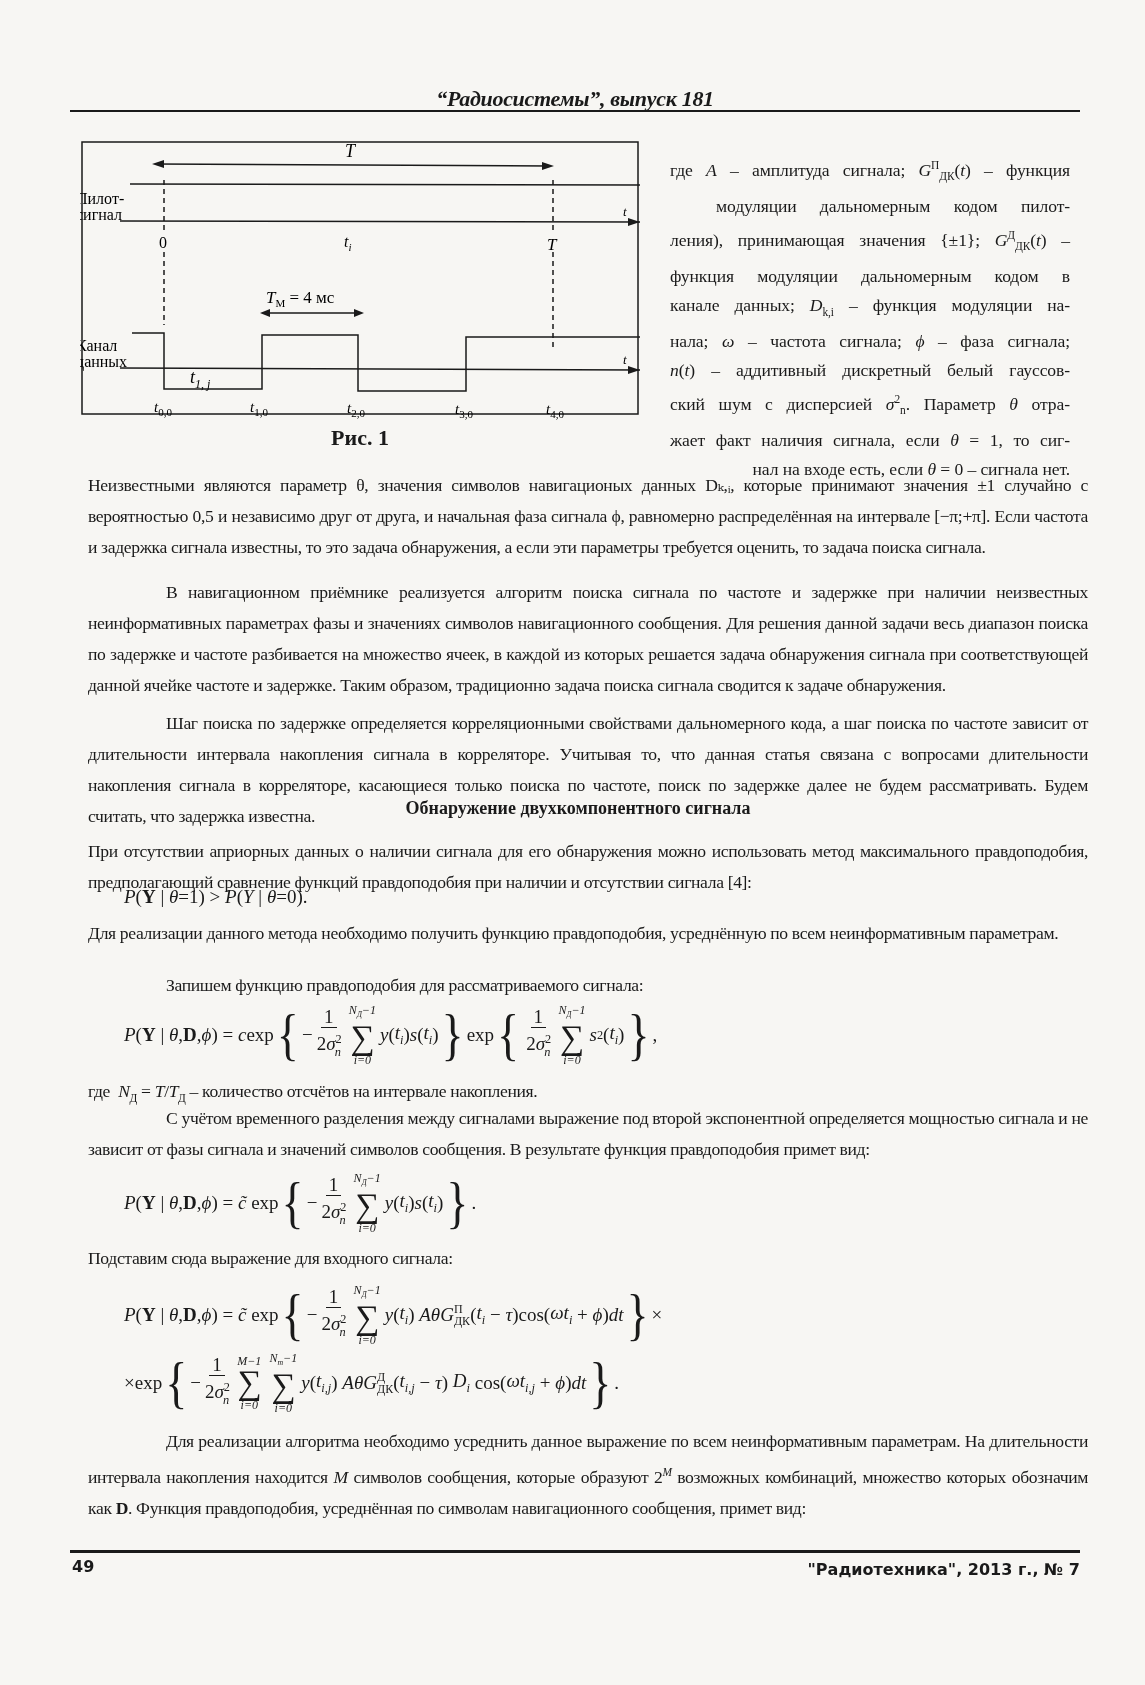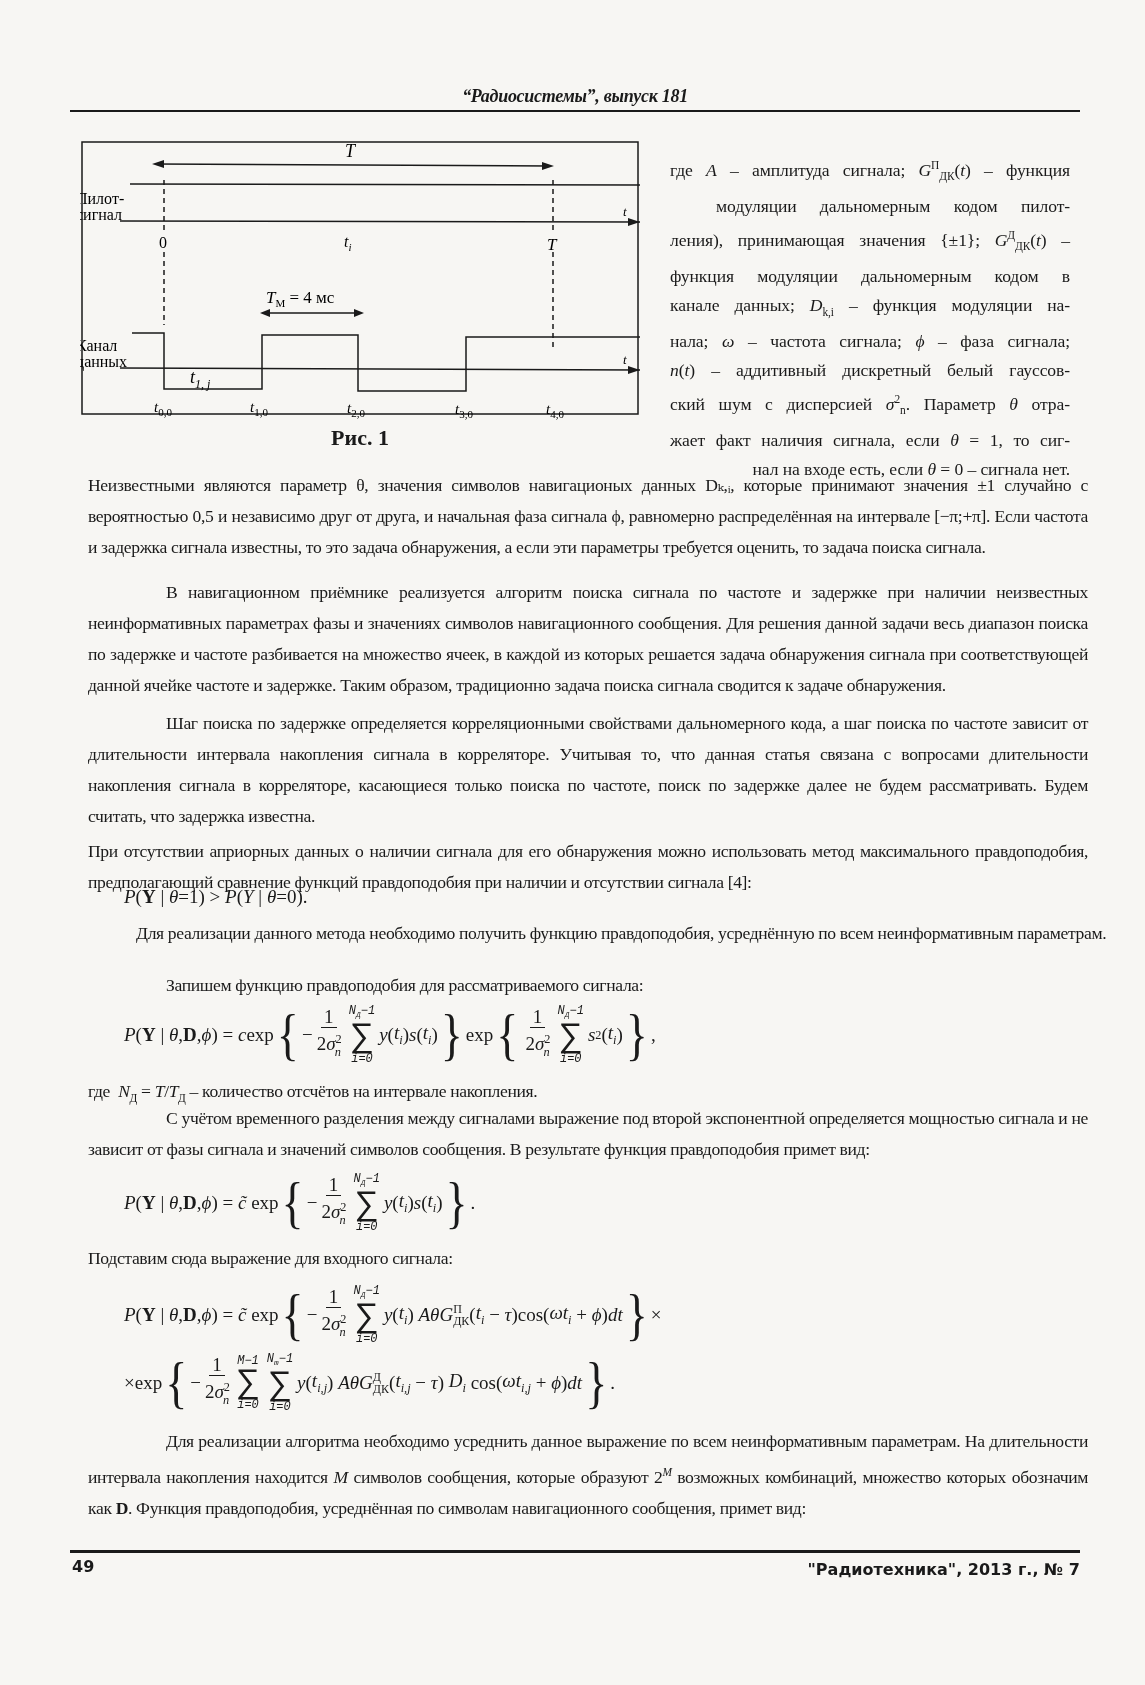--- a/index.html
+++ b/index.html
@@ -7,21 +7,21 @@
     width: 1145px; height: 1685px;
     background: #f7f6f3;
     font-family: "Liberation Serif", "DejaVu Serif", serif;
     color: #1a1a1a;
     position: relative;
     overflow: hidden;
   }
   .page { position: absolute; left: 0; top: 0; width: 1145px; height: 1685px; }
   .running-head {
     position: absolute; left: 70px; top: 86px; width: 1010px;
-    text-align: center; font-style: italic; font-weight: bold; font-size: 18px;
+    text-align: center; font-style: italic; font-weight: bold; font-size: 22px;
     letter-spacing: -0.3px;
   }
   .head-rule { position: absolute; left: 70px; top: 110px; width: 1010px; height: 2px; background: #1a1a1a; }
   .figure-box {
     position: absolute; left: 80px; top: 140px; width: 560px; height: 280px;
   }
   .figure-caption {
     position: absolute; left: 80px; top: 425px; width: 560px; text-align: center;
     font-weight: bold; font-size: 22px;
   }
@@ -42,21 +42,21 @@
   }
   .eq {
     position: absolute; font-size: 19px; font-style: italic; white-space: nowrap;
     display: flex; align-items: center;
   }
   .eq .up { font-style: normal; }
   .eq .bold { font-weight: bold; font-style: normal; }
   .frac { display: inline-flex; flex-direction: column; align-items: center; margin: 0 4px; font-style: normal; }
   .frac .num { border-bottom: 1px solid #1a1a1a; padding: 0 3px; line-height: 20px; }
   .frac .den { line-height: 22px; }
-  .sum { display: inline-flex; flex-direction: column; align-items: center; margin: 12px 4px; font-family: Liberation Mono, monospace; }
+  .sum { display: inline-flex; flex-direction: column; align-items: center; margin: 12px 4px; }
   .sum .lim { font-size: 12px; line-height: 12px; }
   .sum .sig { font-size: 34px; line-height: 32px; font-style: normal; }
   .brace { font-size: 46px; font-style: normal; line-height: 46px; transform: scaleY(1.25); display: inline-block; margin: 0 3px; font-weight: 200; }
   sub, sup { font-size: 0.65em; }
   .foot-rule { position: absolute; left: 70px; top: 1550px; width: 1010px; height: 3px; background: #1a1a1a; }
   .page-num { position: absolute; left: 72px; top: 1557px; font-family: "DejaVu Sans", sans-serif; font-weight: bold; font-size: 16px; }
   .journal { position: absolute; right: 65px; top: 1560px; font-family: "DejaVu Sans", sans-serif; font-weight: bold; font-size: 16px; }
   svg text { font-family: "Liberation Serif", "DejaVu Serif", serif; }
 </style>
 </head>
@@ -129,39 +129,40 @@
     </div>
 
   <div class="body-text" style="top:470px;">
     <span>Неизвестными являются параметр θ, значения символов навигационых данных Dₖ,ᵢ, которые принимают значения ±1 случайно с вероятностью 0,5 и независимо друг от друга, и начальная фаза сигнала ϕ, равномерно распределённая на интервале [−π;+π]. Если частота и задержка сигнала известны, то это задача обнаружения, а если эти параметры требуется оценить, то задача поиска сигнала.</span>
   </div>
 
   <div class="body-text indent" style="top:577px;">В навигационном приёмнике реализуется алгоритм поиска сигнала по частоте и задержке при наличии неизвестных неинформативных параметрах фазы и значениях символов навигационного сообщения. Для решения данной задачи весь диапазон поиска по задержке и частоте разбивается на множество ячеек, в каждой из которых решается задача обнаружения сигнала при соответствующей данной ячейке частоте и задержке. Таким образом, традиционно задача поиска сигнала сводится к задаче обнаружения.</div>
 
   <div class="body-text indent" style="top:708px;">Шаг поиска по задержке определяется корреляционными свойствами дальномерного кода, а шаг поиска по частоте зависит от длительности интервала накопления сигнала в корреляторе. Учитывая то, что данная статья связана с вопросами длительности накопления сигнала в корреляторе, касающиеся только поиска по частоте, поиск по задержке далее не будем рассматривать. Будем считать, что задержка известна.</div>
 
+  <div class="section-title">Обнаружение двухкомпонентного сигнала</div>
 
   <div class="body-text" style="top:836px;">При отсутствии априорных данных о наличии сигнала для его обнаружения можно использовать метод максимального правдоподобия, предполагающий сравнение функций правдоподобия при наличии и отсутствии сигнала [4]:</div>
 
   <div class="eq" style="left:124px; top:886px;">
     <span>P</span>
       <span class="up">(</span>
       <span class="bold">Y</span>
       <span class="up">&nbsp;|&nbsp;</span>
       <span>θ</span>
       <span class="up">=1)&nbsp;&gt;&nbsp;</span>
       <span>P</span>
       <span class="up">(</span>
       <span>Y</span>
       <span class="up">&nbsp;|&nbsp;</span>
       <span>θ</span>
       <span class="up">=0).</span>
   </div>
 
-  <div class="body-text" style="top:918px;margin-left:48px;">Для реализации данного метода необходимо получить функцию правдоподобия, усреднённую по всем неинформативным параметрам.</div>
+  <div class="body-text" style="top:918px;">Для реализации данного метода необходимо получить функцию правдоподобия, усреднённую по всем неинформативным параметрам.</div>
   <div class="body-text indent" style="top:970px;">Запишем функцию правдоподобия для рассматриваемого сигнала:</div>
 
   <div class="eq" style="left:124px; top:1000px; height:70px;">
     <span>P</span>
       <span class="up">(</span>
       <span class="bold">Y</span>
       <span class="up">&nbsp;|&nbsp;</span>
       <span>θ</span>
       <span class="up">,</span>
       <span class="bold">D</span>

